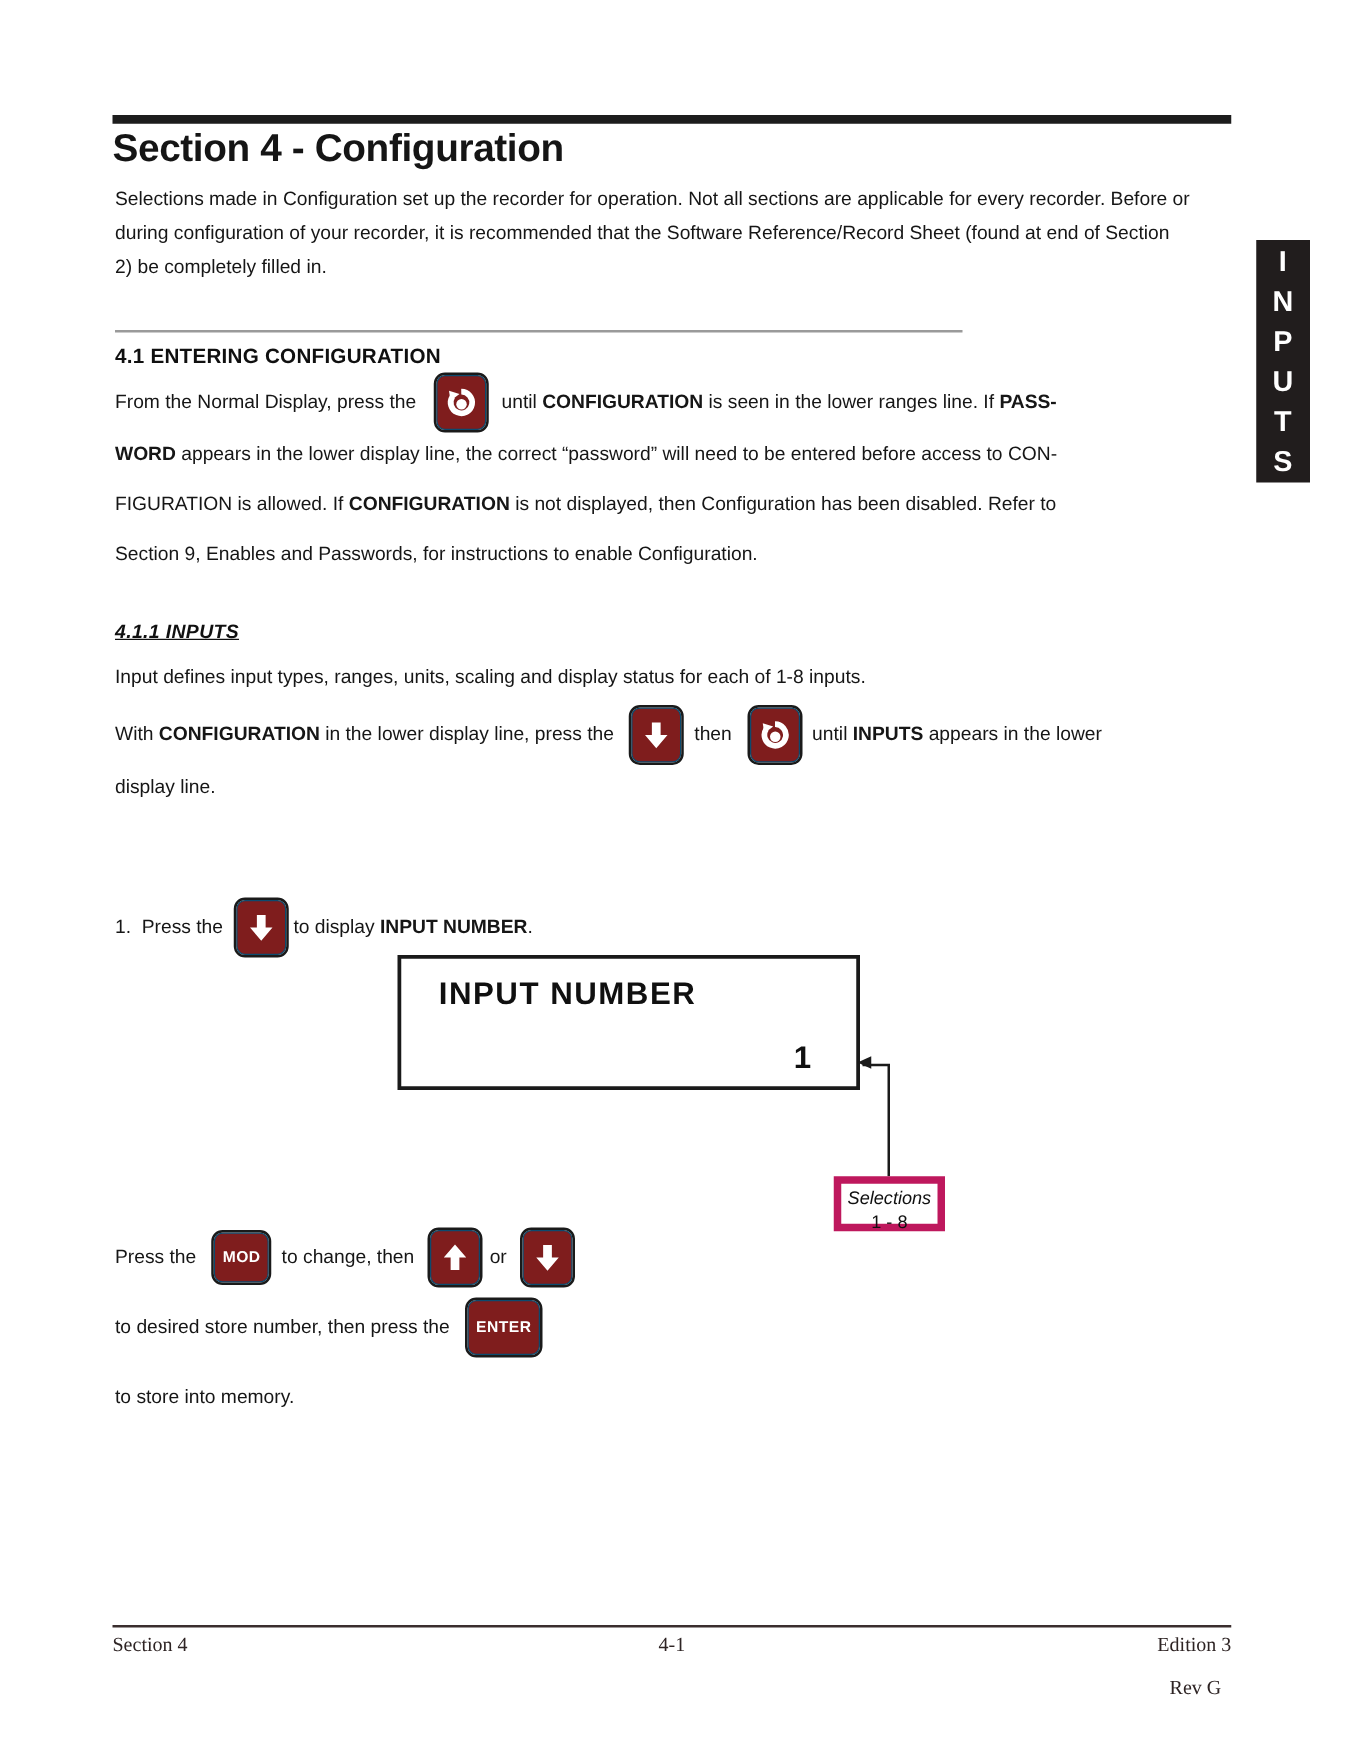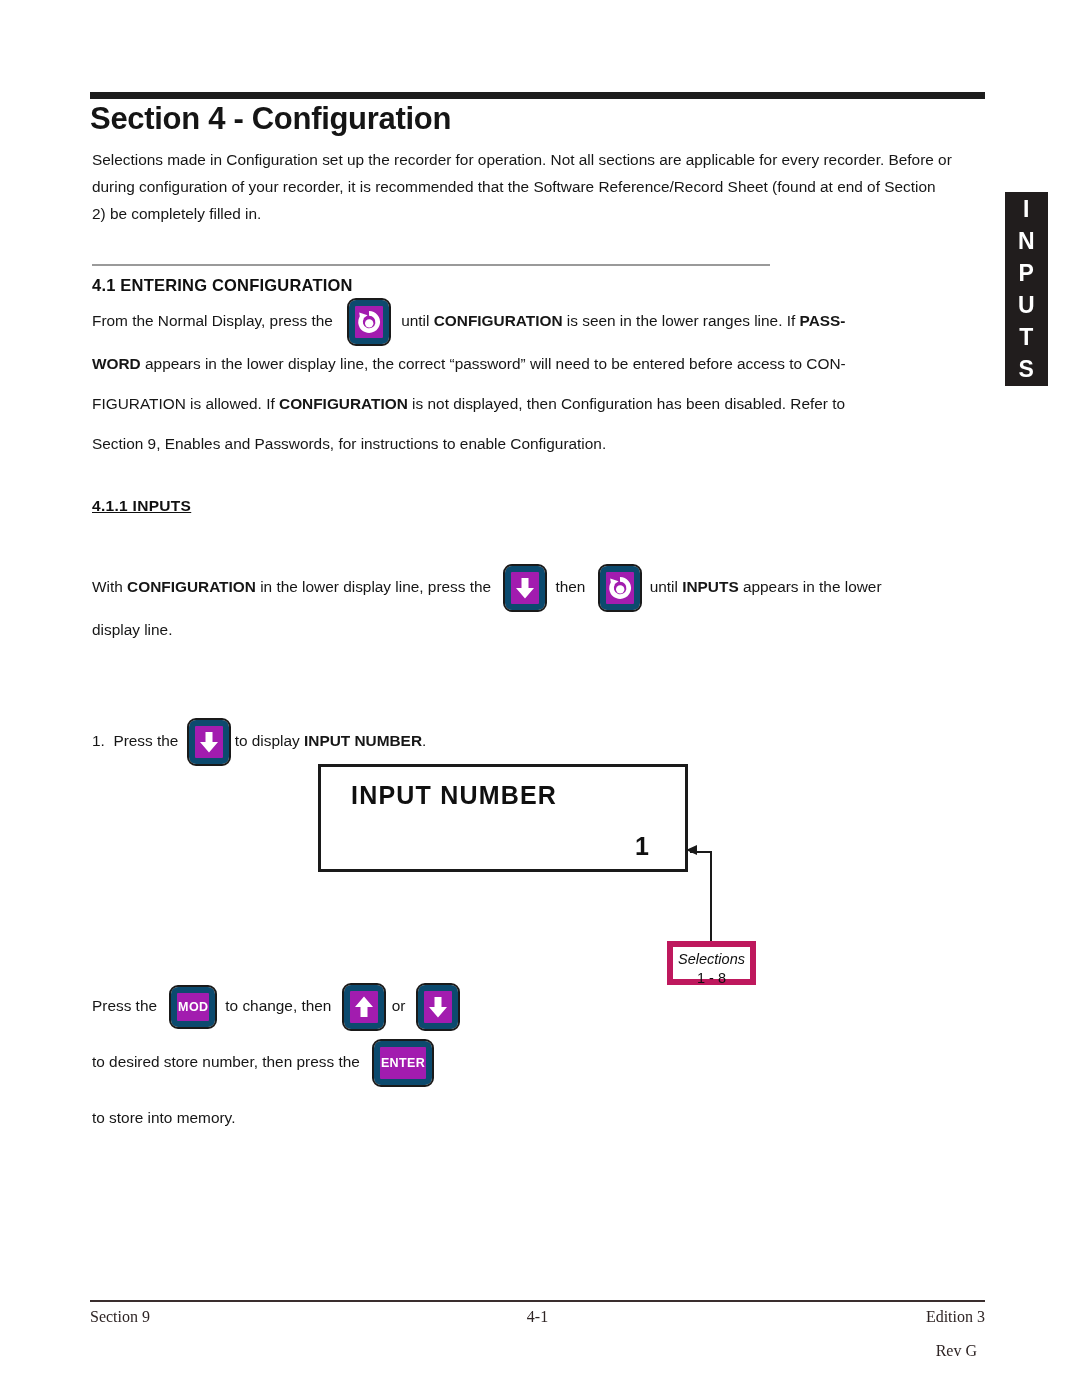--- a/index.html
+++ b/index.html
@@ -77,20 +77,21 @@
     font-size: 16.5px;
     font-weight: bold;
     letter-spacing: 0.2px;
   }
   .h3 {
     position: absolute;
     left: 92px;
     top: 497px;
     font-size: 15.5px;
     font-weight: bold;
+    font-style: italic;
     text-decoration: underline;
     letter-spacing: 0.3px;
   }
 
   .para {
     position: absolute;
     font-size: 15.4px;
     line-height: 40px;
     color: #161616;
   }
@@ -101,22 +102,22 @@
   .p-press-mod { left: 92px; top: 978px; width: 560px; line-height: 56px; }
 
   .b { font-weight: bold; }
 
   
   .key {
     display: inline-block;
     vertical-align: middle;
     position: relative;
     box-sizing: border-box;
-    background: #a21caf;
-    border: 6px solid #0c4a6e;
+    background: #7f1d1d;
+    border: 1px solid #0c4a6e;
     outline: 2px solid #1a1a1a;
     border-radius: 7px;
   }
   .key-sq { width: 40px; height: 44px; }
   .key-wide { width: 44px; height: 40px; }
   .key-txt {
     position: absolute;
     left: 0; right: 0; top: 50%;
     transform: translateY(-50%);
     text-align: center;
@@ -279,20 +280,21 @@
         </svg>
       </span>
     </span><span>until </span><span class="b">CONFIGURATION</span><span> is seen in the lower ranges line.  If  </span><span class="b">PASS-</span><br>
     <span class="b">WORD</span><span> appears in the lower display line, the correct “password” will need to be entered before access to CON-</span><br>
     <span>FIGURATION is allowed.  If </span><span class="b">CONFIGURATION</span><span> is not displayed, then Configuration has been disabled.  Refer to</span><br>
     <span>Section 9, Enables and Passwords, for instructions to enable Configuration.</span>
   </div>
 
   <div class="h3">4.1.1  INPUTS</div>
 
+  <div class="para p-inputs-def">Input defines input types, ranges, units, scaling and display status for each of 1-8 inputs.</div>
 
   <div class="para p-with-config">
     <span>With </span><span class="b">CONFIGURATION</span><span> in the lower display line, press the</span>
     <span class="key key-sq" style="margin:0 10px;">
       <span class="key-ico">
         <svg width="22" height="26" viewBox="0 0 22 26">
           <polygon points="7.5,3 14.5,3 14.5,13 20,13 11,23.5 2,13 7.5,13" fill="#ffffff"></polygon>
         </svg>
       </span>
     </span><span>then</span>
@@ -356,20 +358,20 @@
     <span>to desired store number, then press the</span>
     <span class="key" style="width:58px;height:44px;margin:0 10px;">
       <span class="key-txt">ENTER</span>
     </span><br>
     <span>to store into memory.</span>
   </div>
 
   <div class="rule-footer"></div>
   <div class="footer">
     <div class="footer-row">
-      <span class="f-left">Section 9</span>
+      <span class="f-left">Section 4</span>
       <span class="f-center">4-1</span>
       <span class="f-right">Edition 3</span>
       <span class="f-right2">Rev  G</span>
     </div>
   </div>
 
 </div>
 
 </body></html>

